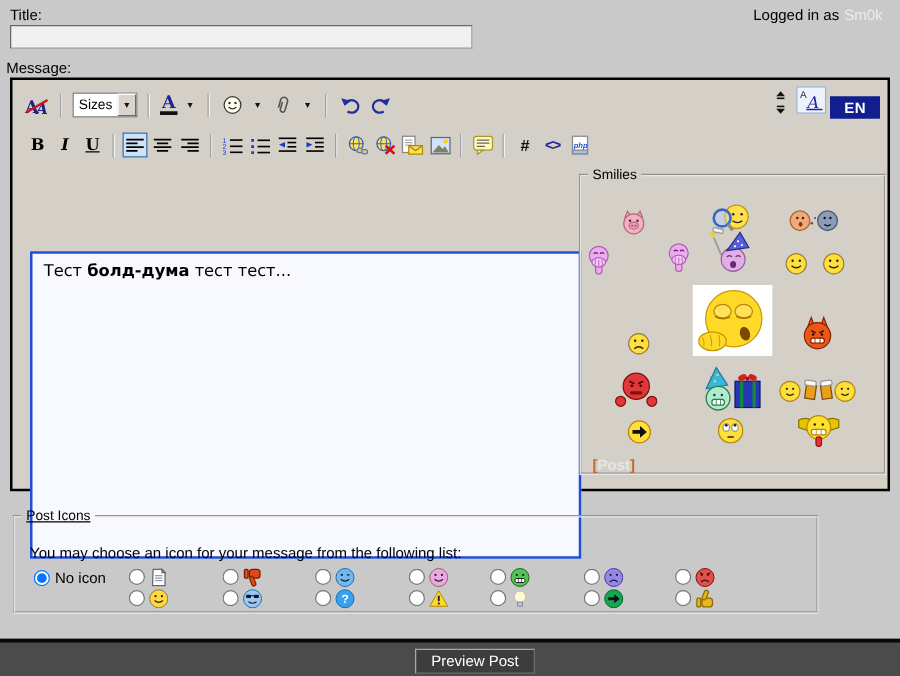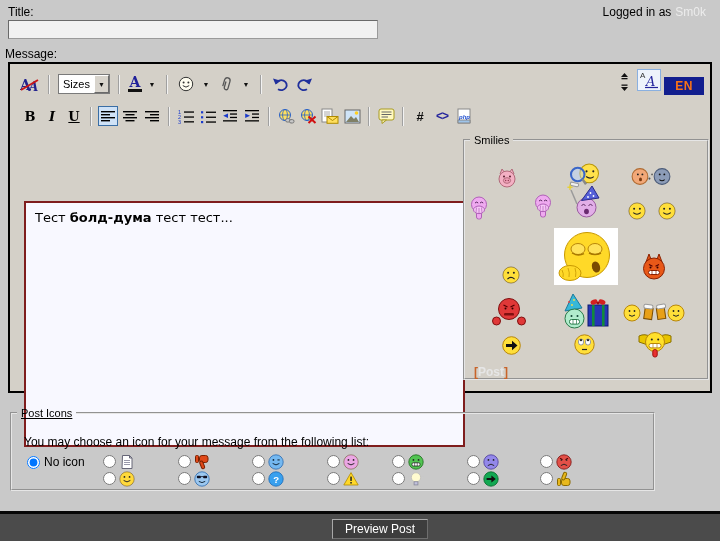--- a/index.html
+++ b/index.html
@@ -25,25 +25,25 @@
   .selarrow{width:15px;height:16px;margin-left:4px;background:#d8d4cc;border:1px solid;
     border-color:#fff #6a6a6a #6a6a6a #fff;display:flex;align-items:center;justify-content:center;font-size:7px;color:#111;}
   .dd{width:12px;height:18px;display:flex;align-items:center;justify-content:center;font-size:7px;color:#111;cursor:pointer;}
   .tbtn{min-width:20px;height:20px;display:flex;align-items:center;justify-content:center;cursor:pointer;box-sizing:border-box;}
   .tbtn.active{background:#cfe2f7;border:1px solid #3a6ea5;}
   .bletter{font-family:"DejaVu Serif","Liberation Serif",serif;font-size:13px;line-height:13px;}
   .fc{display:flex;flex-direction:column;align-items:center;cursor:pointer;}
   .fcA{font:bold 14px "DejaVu Serif",serif;color:#20209a;line-height:12px;}
   .fcbar{width:14px;height:3px;background:#111;margin-top:1px;}
   #right-cluster{position:absolute;right:6px;top:6px;display:flex;align-items:flex-start;gap:3px;}
-  #en-badge{margin-top:7px;background:#121e8e;color:#f97316;font-weight:bold;font-size:12px;
+  #en-badge{margin-top:7px;background:#121e8e;color:#ffffff;font-weight:bold;font-size:12px;
     padding:2px 11px;letter-spacing:.5px;cursor:pointer;}
   
   #msgarea{left:14px;top:137px;width:441px;height:246px;box-sizing:border-box;position:absolute;
-    background:#f8f8ff;border:2px solid #7f1d1d;padding:7px 9px;cursor:text;
+    background:#f8f8ff;border:2px solid #1d4ed8;padding:7px 9px;cursor:text;
     font-family:"DejaVu Sans",sans-serif;font-size:13px;}
   
   fieldset{position:absolute;margin:0;padding:0;border:2px groove #e6e6e6;box-sizing:border-box;}
   legend{font-size:11px;padding:0 4px;margin-left:5px;}
   #smilies-fs{left:453px;top:70px;width:246px;height:246px;}
   .smiley-item{position:absolute;cursor:pointer;line-height:0;}
   #more-link{position:absolute;left:9px;top:219px;font-weight:bold;font-size:12px;cursor:pointer;}
   
   #posticons-fs{left:10px;top:407px;width:645px;height:84px;text-decoration:underline;}
   #pi-desc{position:absolute;left:12px;top:16px;font-size:12px;}

